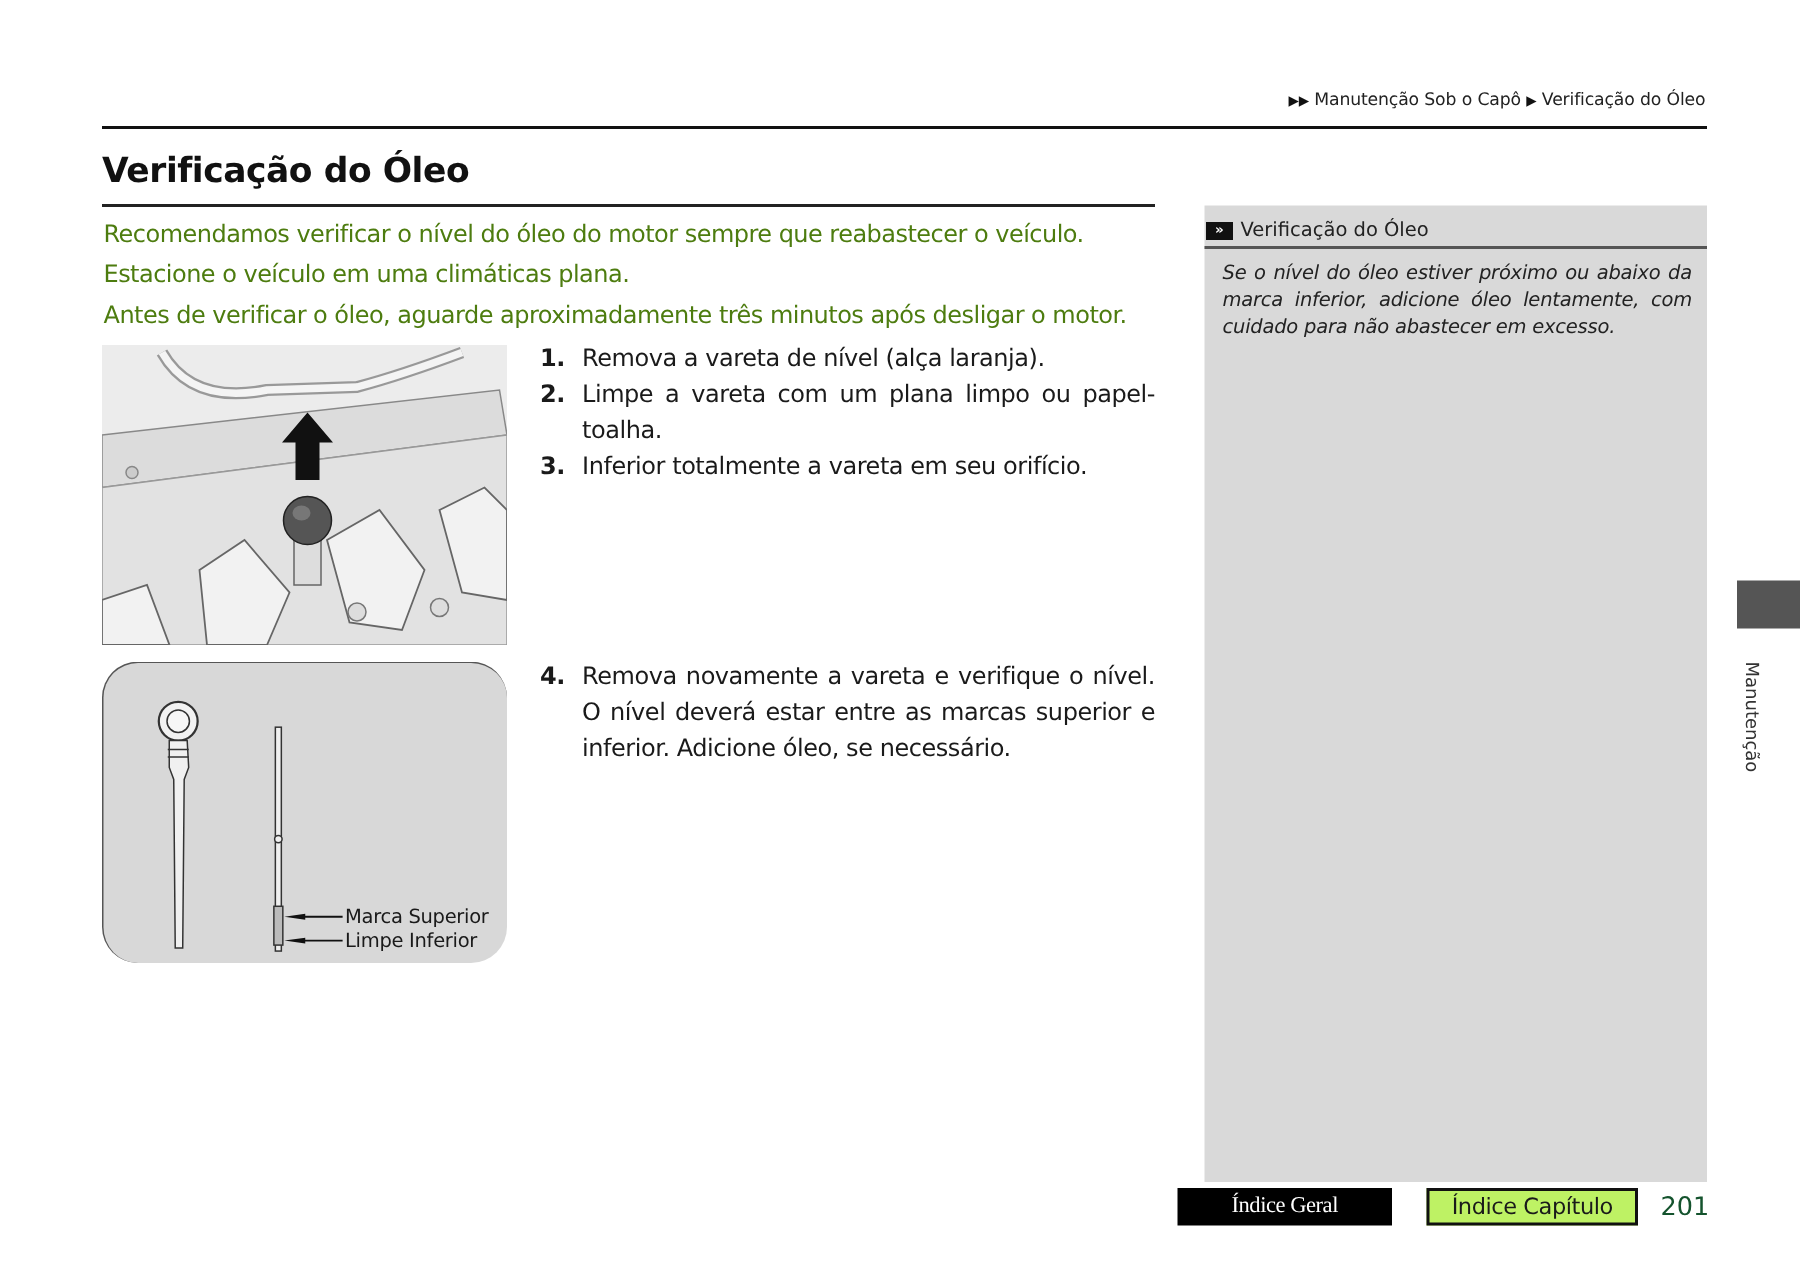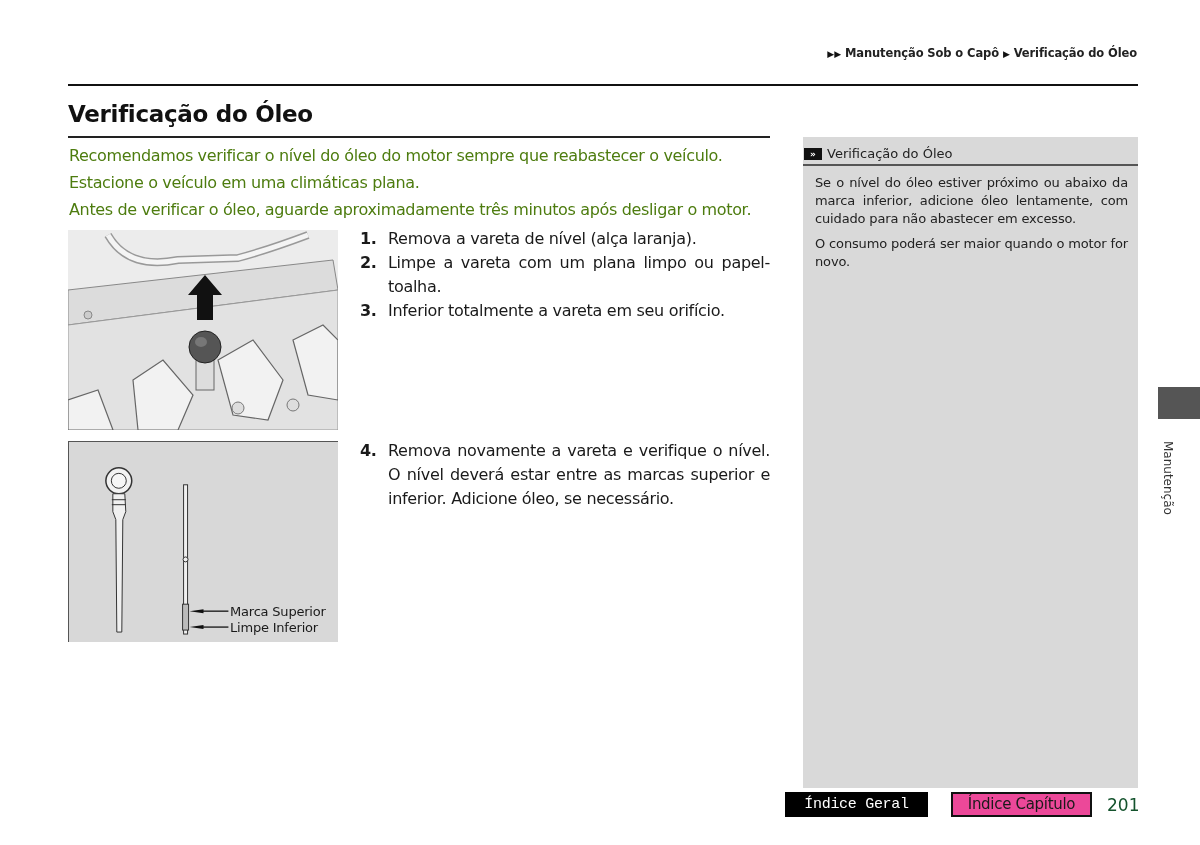--- a/index.html
+++ b/index.html
@@ -1,50 +1,50 @@
 <!DOCTYPE html>
 <html><head>
   <meta charset="utf-8">
   <style>
     * { box-sizing: border-box; margin: 0; padding: 0; }
     html, body { width: 1200px; height: 845px; background: #ffffff; overflow: hidden; }
     body { position: relative; font-family: "DejaVu Sans", sans-serif; color: #1a1a1a; }
 
-    .breadcrumb { position: absolute; right: 63px; top: 46px; font-size: 11.5px; color: #222; white-space: nowrap; letter-spacing: -0.1px; font-weight: bold; }
+    .breadcrumb { position: absolute; right: 63px; top: 59px; font-size: 11.5px; color: #222; white-space: nowrap; letter-spacing: -0.1px; }
     .breadcrumb .arr { font-size: 9px; color: #111; }
     .top-rule { position: absolute; left: 68px; top: 84px; width: 1070px; height: 1.5px; background: #111; }
 
     .title { position: absolute; left: 68px; top: 101px; font-size: 23px; font-weight: bold; color: #111; letter-spacing: -0.3px; }
     .title-rule { position: absolute; left: 68px; top: 136px; width: 702px; height: 1.5px; background: #222; }
 
     .para { position: absolute; left: 69px; font-size: 16px; color: #4d7c0f; letter-spacing: -0.35px; white-space: nowrap; }
 
     .steps { position: absolute; left: 360px; font-size: 16px; color: #1a1a1a; letter-spacing: -0.3px; }
     .step { display: flex; line-height: 24px; }
     .step .num { width: 28px; font-weight: bold; flex: none; }
     .step .txt { width: 382px; text-align: justify; }
 
     .img-box { position: absolute; left: 68px; width: 270px; overflow: hidden; }
     .engine { top: 230px; height: 200px; background: #e9e9e9; }
-    .dipstick { top: 441px; height: 201px; background: #d8d8d8; border-top: 1.5px solid #555; border-left: 1.5px solid #555; }
+    .dipstick { top: 441px; height: 201px; background: #d8d8d8; border-top: 1.5px solid #555; border-left: 1.5px solid #555; border-radius: 24px; }
     .img-box svg { display: block; width: 100%; height: 100%; }
     .mark-label { position: absolute; font-size: 13px; color: #1a1a1a; letter-spacing: -0.2px; white-space: nowrap; }
 
     .sidebar { position: absolute; left: 803px; top: 137px; width: 335px; height: 651px; background: #d9d9d9; }
     .sb-head { position: absolute; left: 0; top: 10px; width: 335px; height: 19px; border-bottom: 2px solid #555; }
     .sb-icon { position: absolute; left: 1px; top: 1px; width: 18px; height: 12px; background: #111; color: #fff; font-size: 9px; line-height: 12px; text-align: center; font-weight: bold; }
     .sb-title { position: absolute; left: 24px; top: -1px; font-size: 13px; color: #222; white-space: nowrap; }
     .sb-body { position: absolute; left: 12px; top: 37px; width: 313px; font-size: 13px; color: #222; line-height: 18px; letter-spacing: -0.15px; }
-    .sb-body p { text-align: justify; margin-bottom: 7px; }
+    .sb-body p { text-align: justify; margin-bottom: 7px; font-style: italic; }
 
     .chapter-tab { position: absolute; left: 1158px; top: 387px; width: 42px; height: 32px; background: #555; }
     .chapter-label { position: absolute; left: 1161px; top: 441px; writing-mode: vertical-rl; font-size: 12px; color: #333; white-space: nowrap; }
 
-    .btn-geral { position: absolute; left: 785px; top: 792px; width: 143px; height: 25px; background: #000; color: #fff; font-size: 15px; line-height: 25px; text-align: center; border: none; font-family: Liberation Mono, monospace; letter-spacing: -0.3px; }
-    .btn-capitulo { position: absolute; left: 951px; top: 792px; width: 141px; height: 25px; background: #ec4899; color: #1a1a1a; font-size: 15px; line-height: 21px; text-align: center; border: 2px solid #111; font-family: "DejaVu Sans", sans-serif; letter-spacing: -0.3px; }
+    .btn-geral { position: absolute; left: 785px; top: 792px; width: 143px; height: 25px; background: #000; color: #fff; font-size: 15px; line-height: 25px; text-align: center; border: none; font-family: Liberation Serif, serif; letter-spacing: -0.3px; }
+    .btn-capitulo { position: absolute; left: 951px; top: 792px; width: 141px; height: 25px; background: #bef264; color: #1a1a1a; font-size: 15px; line-height: 21px; text-align: center; border: 2px solid #111; font-family: "DejaVu Sans", sans-serif; letter-spacing: -0.3px; }
     .page-number { position: absolute; left: 1107px; top: 795px; font-size: 17px; color: #14532d; }
   </style>
 </head>
 <body>
 
 <div class="breadcrumb">
   <span class="arr">▶▶</span>
   <span>Manutenção Sob o Capô</span>
   <span class="arr">▶</span>
   <span>Verificação do Óleo</span>
@@ -122,21 +122,20 @@
   </div>
 </div>
 
 <aside class="sidebar">
   <div class="sb-head">
     <span class="sb-icon">»</span>
     <span class="sb-title">Verificação do Óleo</span>
   </div>
   <div class="sb-body">
     <p>Se o nível do óleo estiver próximo ou abaixo da marca inferior, adicione óleo lentamente, com cuidado para não abastecer em excesso.</p>
-    <p>O consumo poderá ser maior quando o motor for novo.</p>
   </div>
 </aside>
 
 <div class="chapter-tab"></div>
 <div class="chapter-label">Manutenção</div>
 
 <button class="btn-geral">Índice Geral</button>
 <button class="btn-capitulo">Índice Capítulo</button>
 <span class="page-number">201</span>
 

